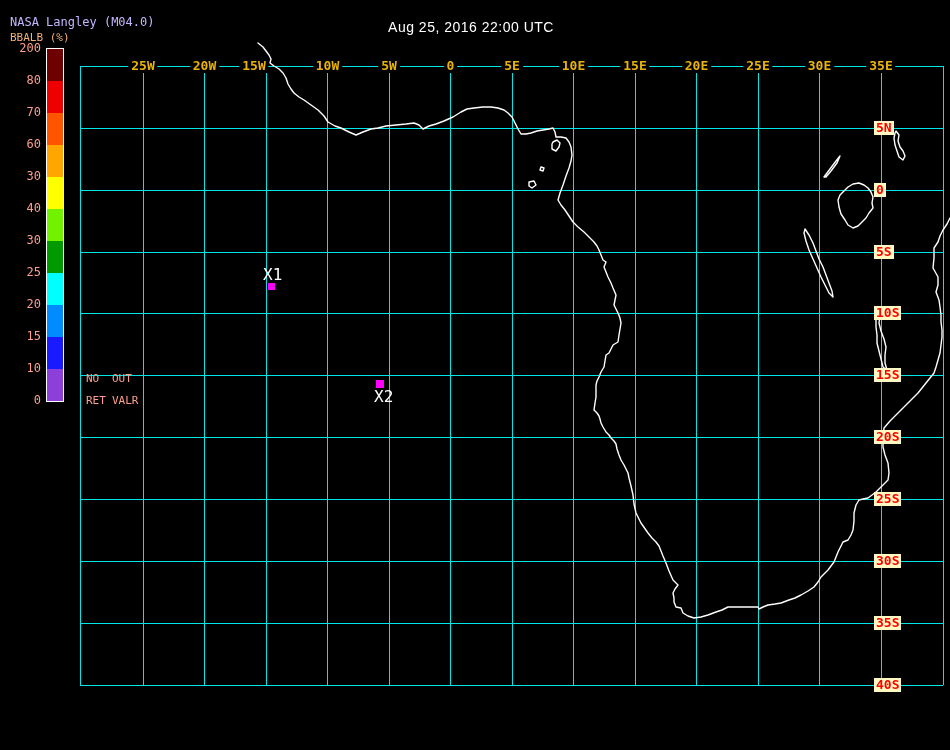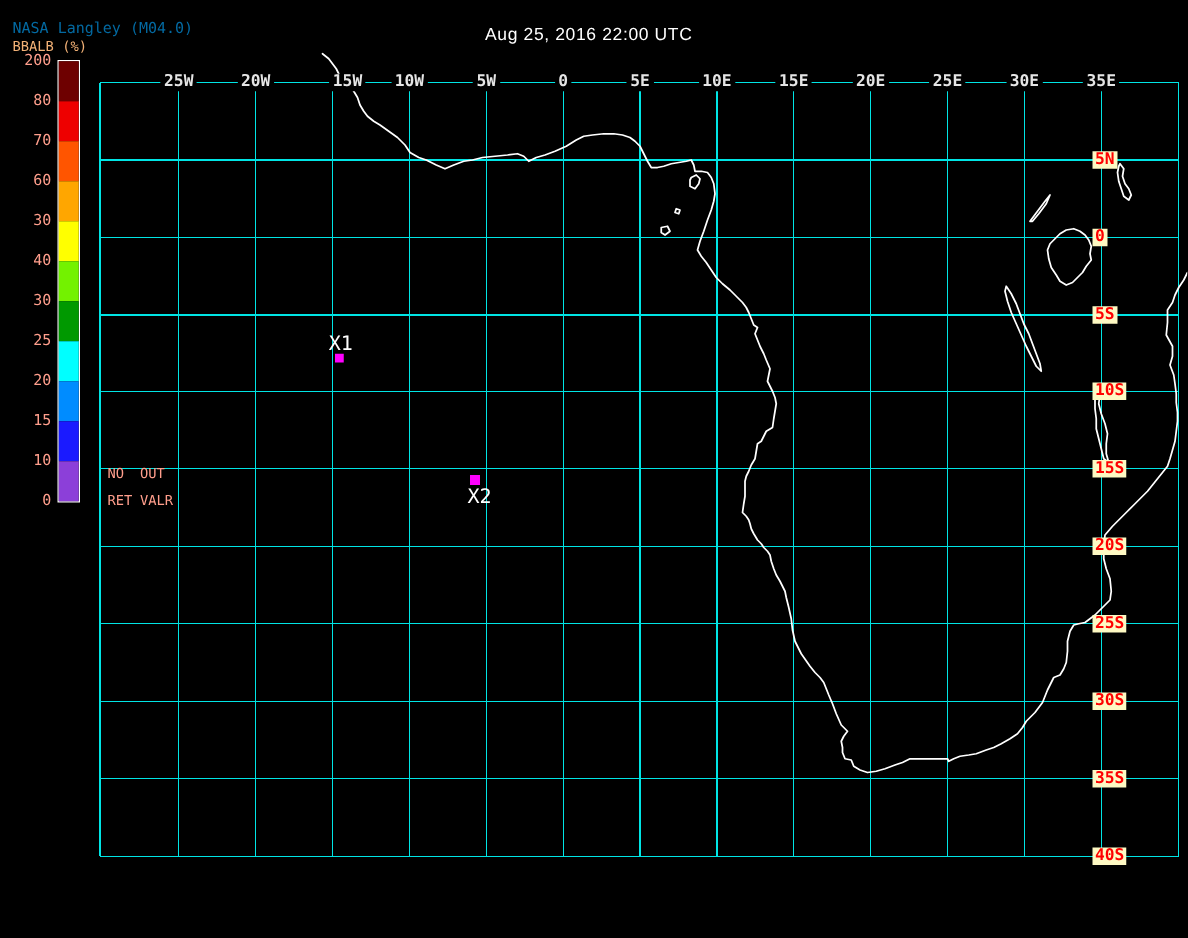--- a/index.html
+++ b/index.html
@@ -1,33 +1,33 @@
 <!DOCTYPE html>
 <html><head>
 <meta charset="utf-8">
 <style>
   html,body{margin:0;padding:0;background:#000;}
   #stage{position:relative;width:950px;height:750px;background:#000;overflow:hidden;
          font-family:"DejaVu Sans Mono",monospace;}
   .abs{position:absolute;}
   
-  .src-line{left:10px;top:15px;font-size:12px;color:#0369a1;white-space:pre;}
+  .src-line{left:10px;top:15px;font-size:12px;color:#c4b5fd;white-space:pre;}
   .var-line{left:10px;top:31px;font-size:11px;color:#F2B176;white-space:pre;}
   .title-main{left:471px;top:2px;transform:translateX(-50%);color:#FFF;
               font-family:"Liberation Sans",sans-serif;font-size:16px;letter-spacing:1.5px;white-space:pre;}
   .title-sub{left:471px;top:19px;transform:translateX(-50%);color:#FFF;
              font-family:"Liberation Sans",sans-serif;font-size:14px;letter-spacing:0.5px;white-space:pre;}
   
   #cbar{left:46px;top:48px;width:16px;height:352px;border:1px solid #FFF;}
   #cbar .seg{width:16px;height:32px;}
   .cb-tick{width:40px;left:1px;text-align:right;font-size:12px;color:#FF9E8C;line-height:14px;}
   .flag{font-size:11px;color:#FF9E8C;line-height:12px;white-space:pre;}
   
   .lon-lbl{transform:translate(-50%,-50%);background:#000;padding:0 3px;
-           font-size:13px;font-weight:bold;color:#e5e5e5;line-height:14px;white-space:pre;}
+           font-size:13px;font-weight:bold;color:#eab308;line-height:14px;white-space:pre;}
   .lat-lbl{transform:translateY(-50%);background:#fef9c3;padding:0 2px;
            font-size:13px;font-weight:bold;color:#F00;line-height:14px;white-space:pre;}
   .marker-lbl{color:#FFF;font-size:16px;font-weight:normal;line-height:17px;white-space:pre;}
   
   .footer{left:475px;top:736px;transform:translateX(-50%);color:#EFEFEF;
           font-size:13px;letter-spacing:1.5px;white-space:pre;}
   svg{position:absolute;left:0;top:0;}
 </style>
 </head>
 <body>
@@ -111,21 +111,21 @@
   <span class="abs cb-tick" style="top:361px">10</span>
   <span class="abs cb-tick" style="top:393px">0</span>
 
   <span class="abs flag" style="left:86px;top:373px">NO</span>
   <span class="abs flag" style="left:112px;top:373px">OUT</span>
   <span class="abs flag" style="left:86px;top:395px">RET</span>
   <span class="abs flag" style="left:112px;top:395px">VALR</span>
 
   <span class="abs lon-lbl" style="left:143px;top:66px">25W</span>
   <span class="abs lon-lbl" style="left:204.5px;top:66px">20W</span>
-  <span class="abs lon-lbl" style="left:278px;top:66px">15W</span>
+  <span class="abs lon-lbl" style="left:254px;top:66px">15W</span>
   <span class="abs lon-lbl" style="left:327.5px;top:66px">10W</span>
   <span class="abs lon-lbl" style="left:389px;top:66px">5W</span>
   <span class="abs lon-lbl" style="left:450.5px;top:66px">0</span>
   <span class="abs lon-lbl" style="left:512px;top:66px">5E</span>
   <span class="abs lon-lbl" style="left:573.5px;top:66px">10E</span>
   <span class="abs lon-lbl" style="left:635px;top:66px">15E</span>
   <span class="abs lon-lbl" style="left:696.5px;top:66px">20E</span>
   <span class="abs lon-lbl" style="left:758px;top:66px">25E</span>
   <span class="abs lon-lbl" style="left:819.5px;top:66px">30E</span>
   <span class="abs lon-lbl" style="left:881px;top:66px">35E</span>

